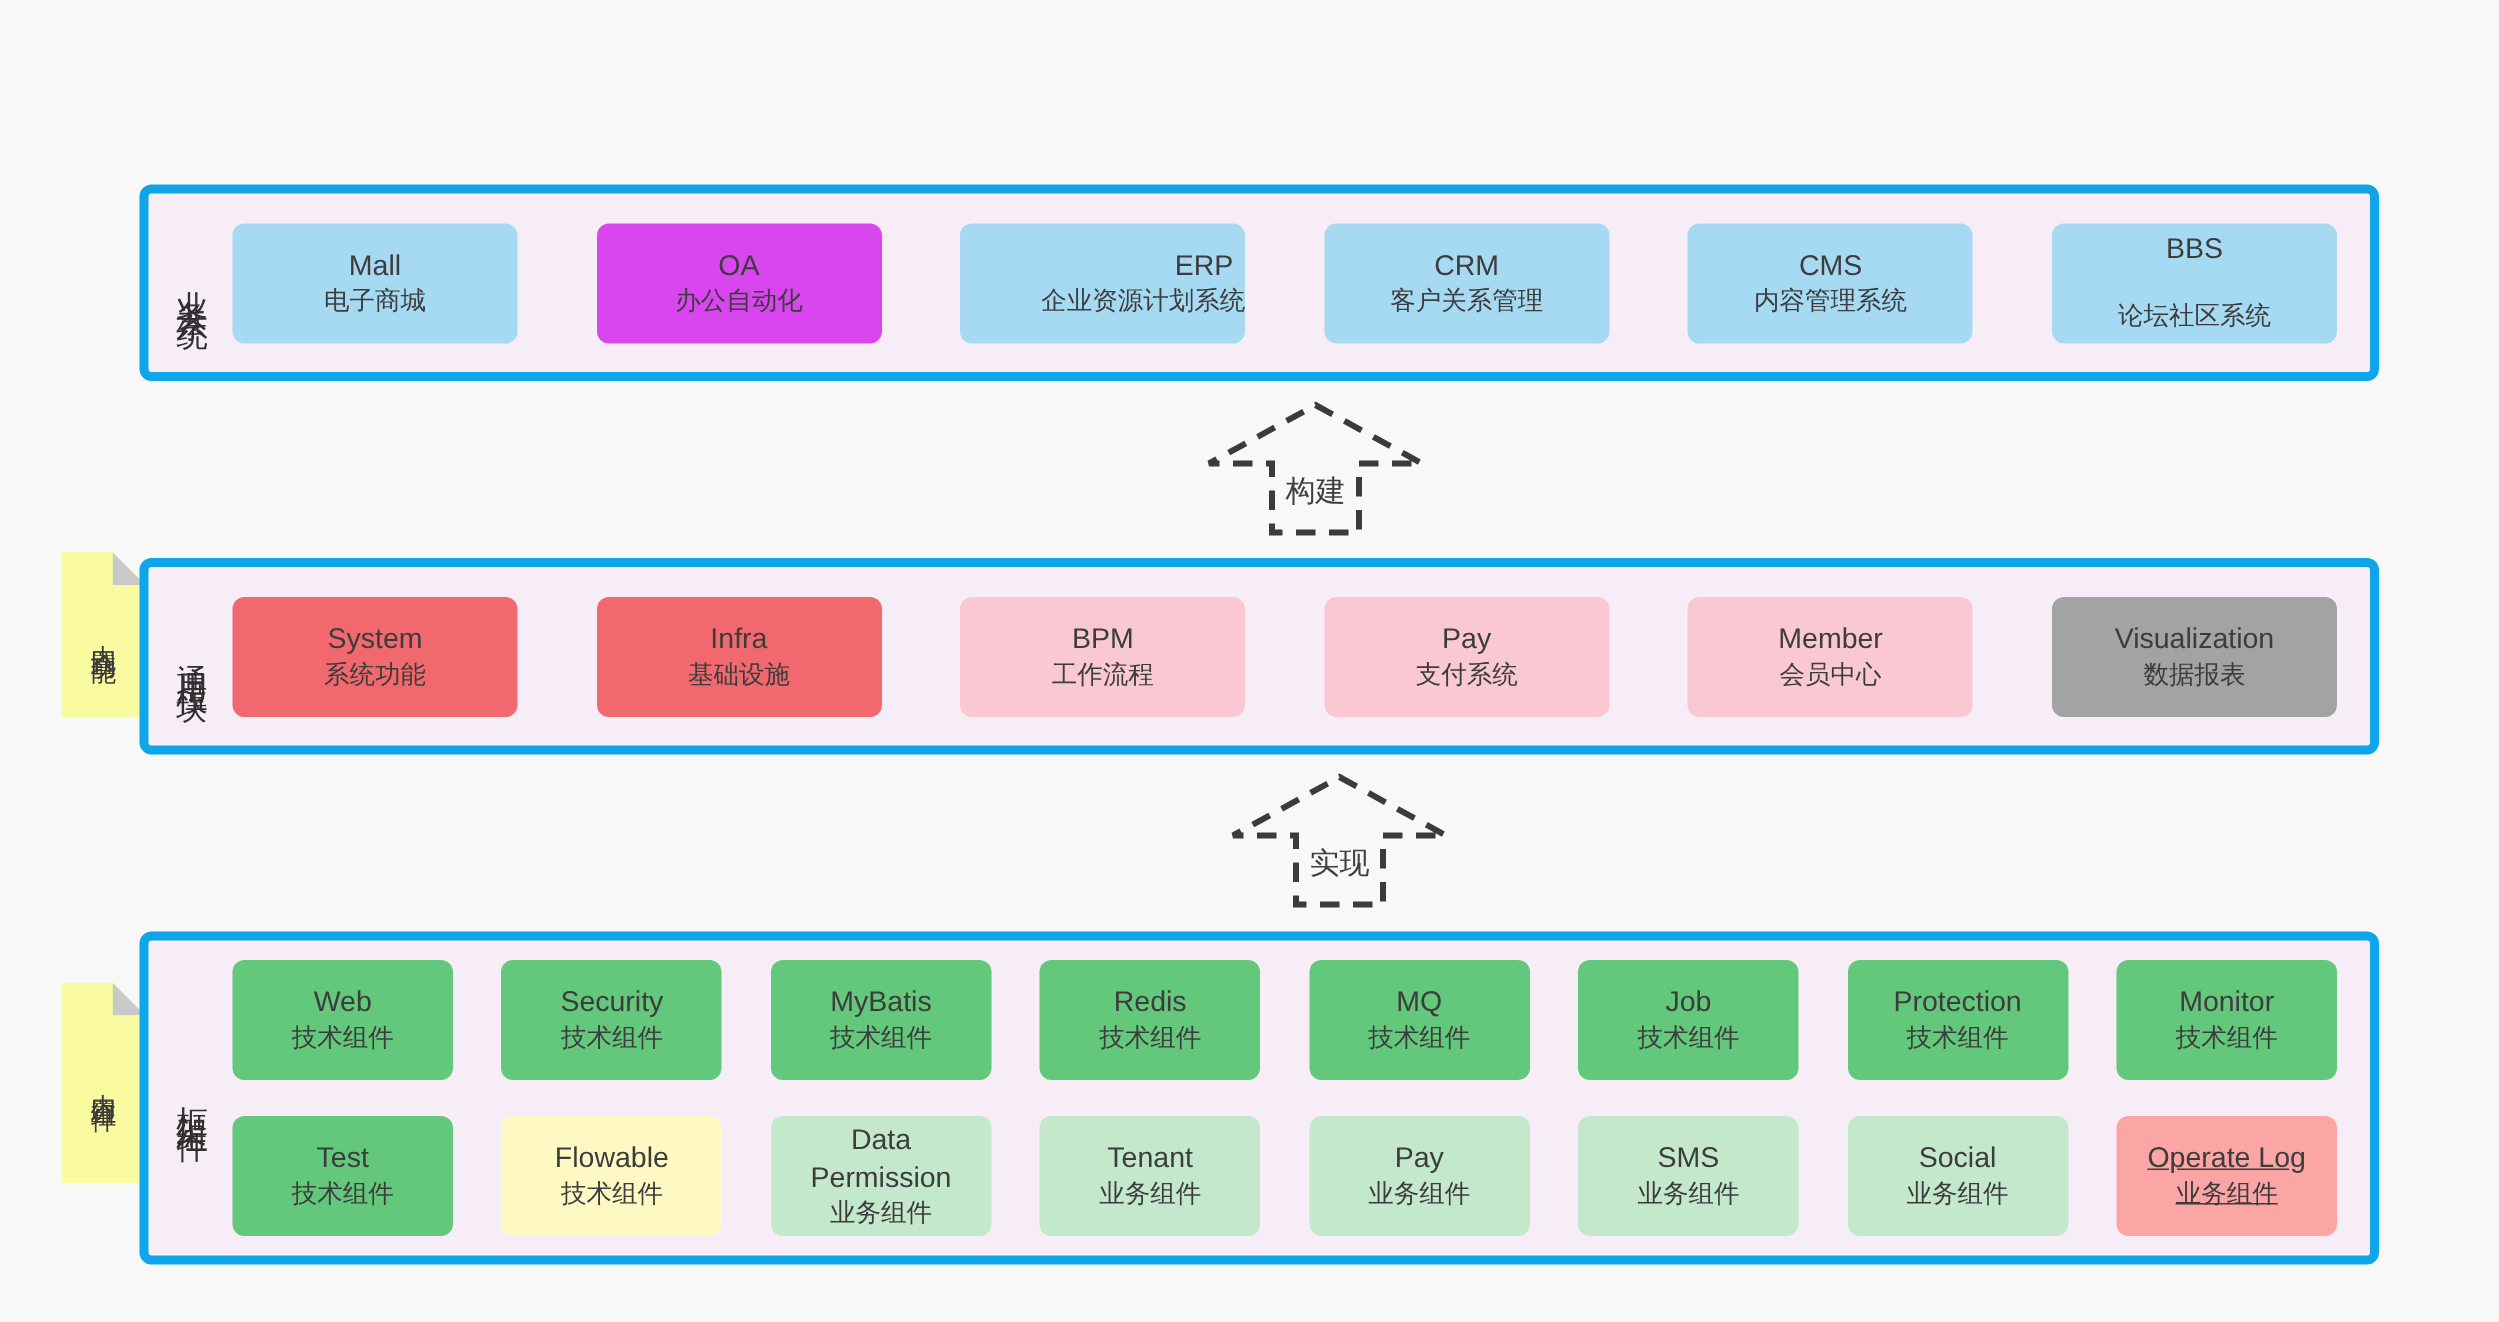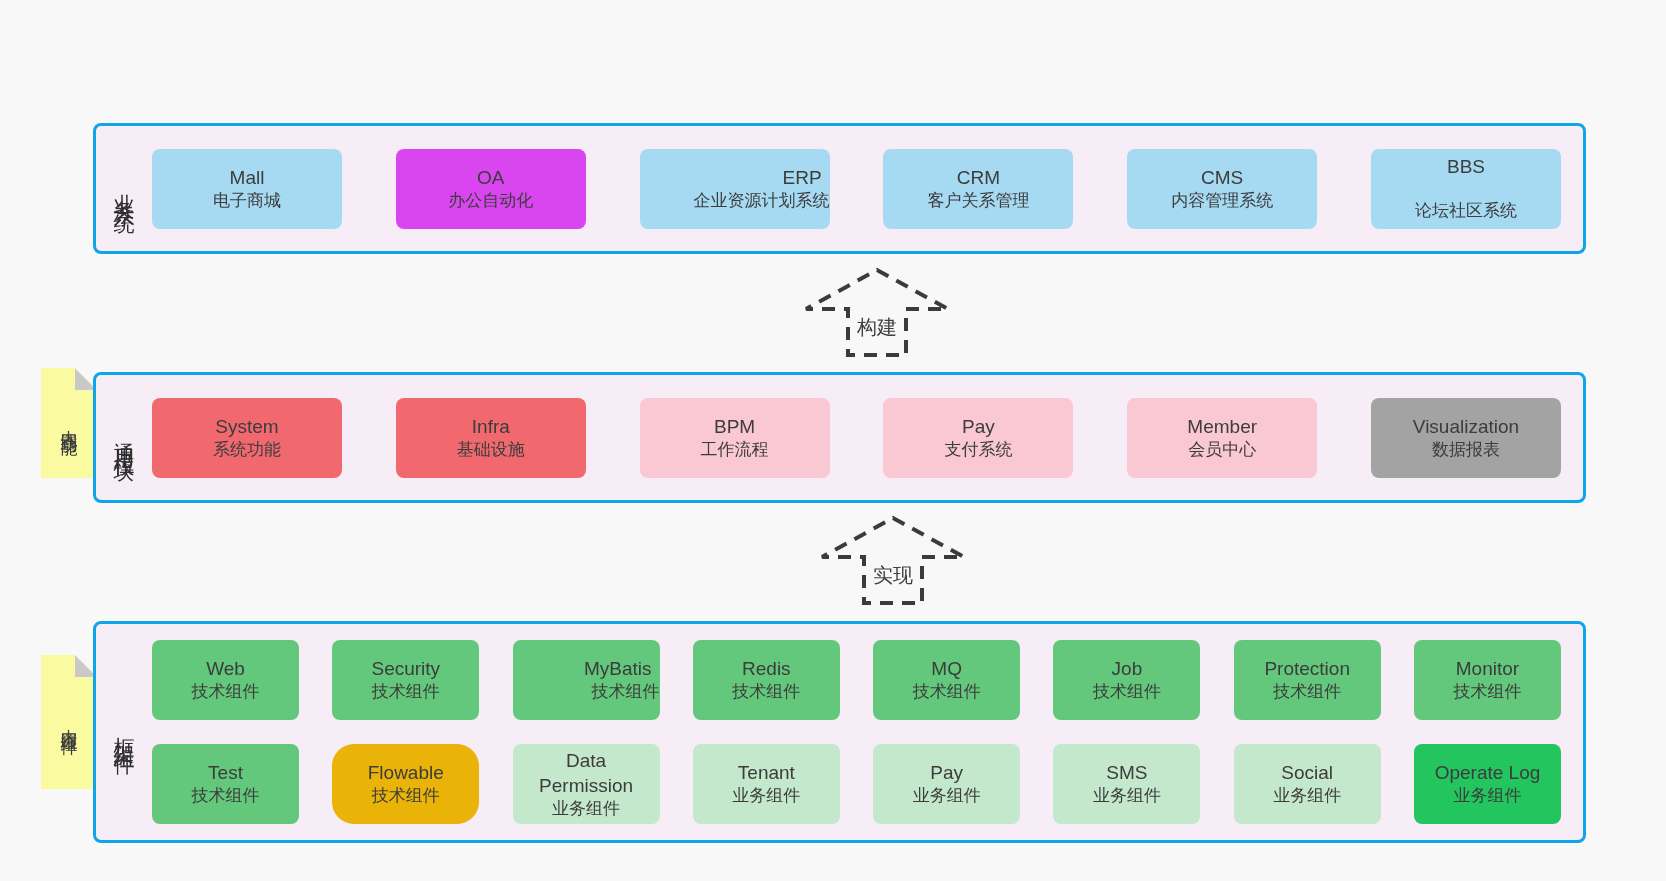--- a/index.html
+++ b/index.html
@@ -6,21 +6,21 @@
   .canvas {
     position:relative; width:1666px; height:881px;
     background:#f8f8f8; overflow:hidden;
     font-family:"Liberation Sans", sans-serif;
     color:#3c3c3c;
   }
 
   
   .panel {
     position:absolute; left:93px; width:1493px;
-    background:#f7edf6; border:3px solid #0ea5e9; border-radius:8px;
+    background:#f7edf6; border:6px solid #0ea5e9; border-radius:8px;
     box-sizing:border-box; display:flex; z-index:2;
   }
   .panel-business   { top:123px; height:131px; }
   .panel-modules    { top:372px; height:131px; }
   .panel-components { top:621px; height:222px; }
 
   .panel-label {
     width:56px; display:flex; align-items:center; justify-content:center;
     writing-mode:vertical-lr; text-orientation:upright;
     font-size:21px; letter-spacing:6px; color:#2f2f2f;
@@ -168,21 +168,21 @@
     <div class="rows">
         <div class="row">
           <div class="box" style="background: rgb(99, 200, 123);">
             <div class="en">Web</div>
             <div class="zh">技术组件</div>
           </div>
           <div class="box" style="background: rgb(99, 200, 123);">
             <div class="en">Security</div>
             <div class="zh">技术组件</div>
           </div>
-          <div class="box" style="background: rgb(99, 200, 123); align-items: flex-end;">
+          <div class="box" style="background: rgb(99, 200, 123);">
             <div class="en">MyBatis</div>
             <div class="zh">技术组件</div>
           </div>
           <div class="box" style="background: rgb(99, 200, 123);">
             <div class="en">Redis</div>
             <div class="zh">技术组件</div>
           </div>
           <div class="box" style="background: rgb(99, 200, 123);">
             <div class="en">MQ</div>
             <div class="zh">技术组件</div>
@@ -198,21 +198,21 @@
           <div class="box" style="background: rgb(99, 200, 123);">
             <div class="en">Monitor</div>
             <div class="zh">技术组件</div>
           </div>
         </div>
         <div class="row">
           <div class="box" style="background: rgb(99, 200, 123);">
             <div class="en">Test</div>
             <div class="zh">技术组件</div>
           </div>
-          <div class="box" style="background: #eab308; border-radius: 22px;">
+          <div class="box" style="background: #fef9c3;">
             <div class="en">Flowable</div>
             <div class="zh">技术组件</div>
           </div>
           <div class="box" style="background: rgb(195, 232, 203);">
             <div class="en">Data Permission</div>
             <div class="zh">业务组件</div>
           </div>
           <div class="box" style="background: rgb(195, 232, 203);">
             <div class="en">Tenant</div>
             <div class="zh">业务组件</div>
@@ -222,21 +222,21 @@
             <div class="zh">业务组件</div>
           </div>
           <div class="box" style="background: rgb(195, 232, 203);">
             <div class="en">SMS</div>
             <div class="zh">业务组件</div>
           </div>
           <div class="box" style="background: rgb(195, 232, 203);">
             <div class="en">Social</div>
             <div class="zh">业务组件</div>
           </div>
-          <div class="box" style="background: #22c55e;">
+          <div class="box" style="background: #fca5a5; text-decoration: underline;">
             <div class="en">Operate Log</div>
             <div class="zh">业务组件</div>
           </div>
         </div>
       </div>
   </div>
 
 </div>
 
 </body></html>

